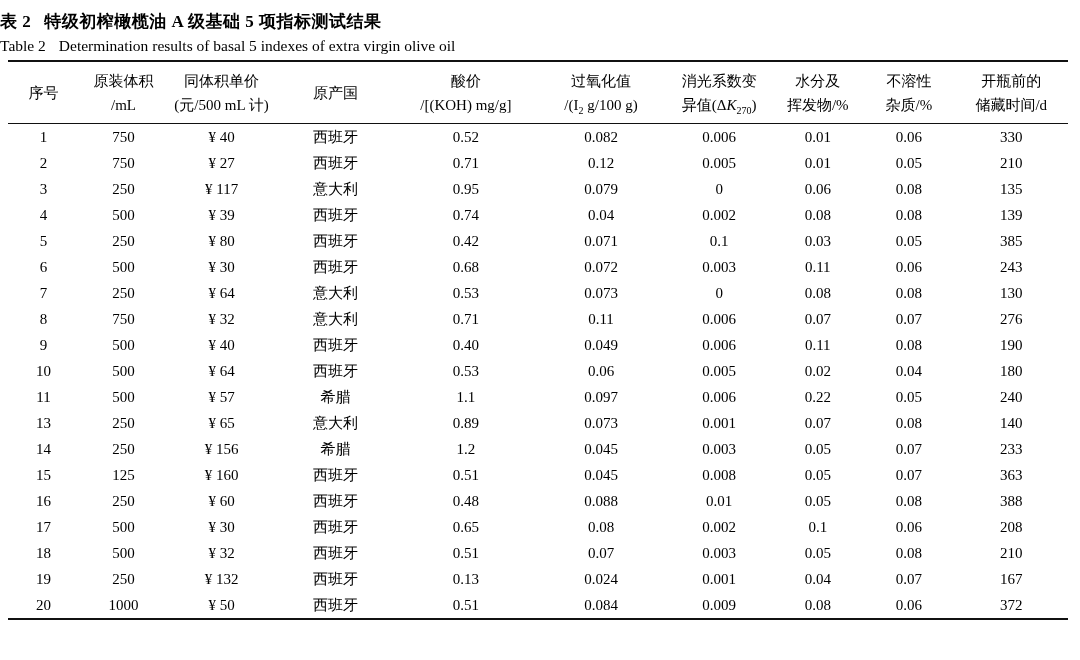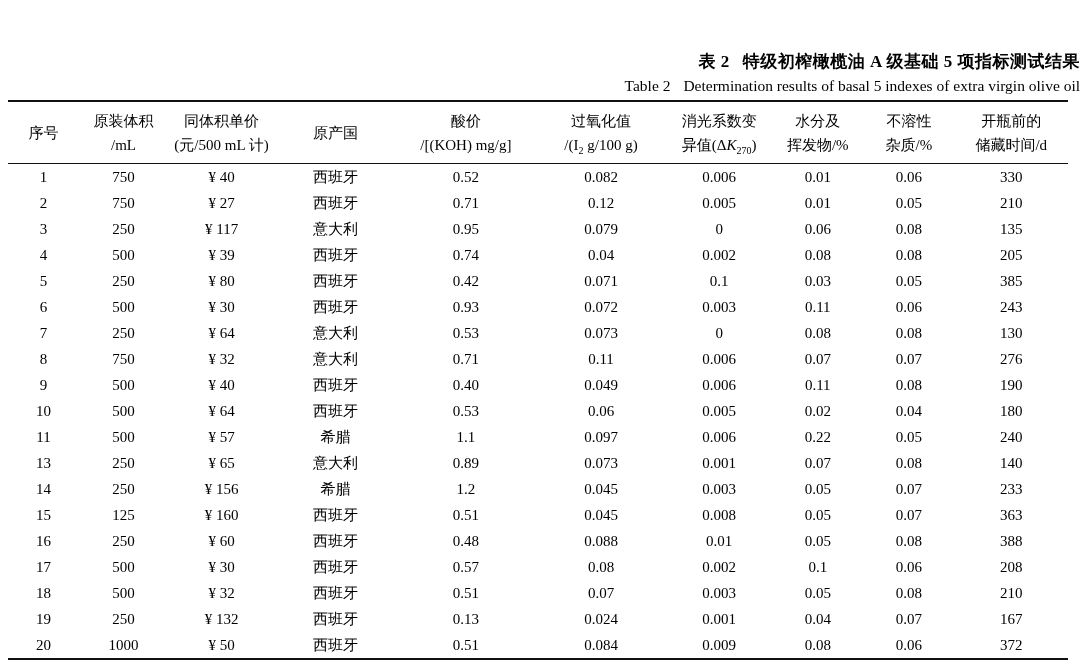--- a/index.html
+++ b/index.html
@@ -6,21 +6,21 @@
   .page{
     position:relative;
     width:1080px;height:660px;
     background:#ffffff;
     color:#000;
     font-family:"Liberation Serif","DejaVu Serif",serif;
     box-sizing:border-box;
     padding-top:10px;
     overflow:hidden;
   }
-  .caption{ text-align:right;margin-top:40px; }
+  .caption{ text-align:left; }
   .cap-cn{
     font-size:17px;
     font-weight:bold;
     letter-spacing:0.5px;
     line-height:24px;
   }
   .cap-en{
     font-size:15.5px;
     font-weight:normal;
     line-height:22px;
@@ -166,40 +166,40 @@
         <tr>
           <td>4</td>
           <td>500</td>
           <td>¥ 39</td>
           <td>西班牙</td>
           <td>0.74</td>
           <td>0.04</td>
           <td>0.002</td>
           <td>0.08</td>
           <td>0.08</td>
-          <td>205</td>
+          <td>139</td>
         </tr>
         <tr>
           <td>5</td>
           <td>250</td>
           <td>¥ 80</td>
           <td>西班牙</td>
           <td>0.42</td>
           <td>0.071</td>
           <td>0.1</td>
           <td>0.03</td>
           <td>0.05</td>
           <td>385</td>
         </tr>
         <tr>
           <td>6</td>
           <td>500</td>
           <td>¥ 30</td>
           <td>西班牙</td>
-          <td>0.93</td>
+          <td>0.68</td>
           <td>0.072</td>
           <td>0.003</td>
           <td>0.11</td>
           <td>0.06</td>
           <td>243</td>
         </tr>
         <tr>
           <td>7</td>
           <td>250</td>
           <td>¥ 64</td>
@@ -305,21 +305,21 @@
           <td>0.01</td>
           <td>0.05</td>
           <td>0.08</td>
           <td>388</td>
         </tr>
         <tr>
           <td>17</td>
           <td>500</td>
           <td>¥ 30</td>
           <td>西班牙</td>
-          <td>0.57</td>
+          <td>0.65</td>
           <td>0.08</td>
           <td>0.002</td>
           <td>0.1</td>
           <td>0.06</td>
           <td>208</td>
         </tr>
         <tr>
           <td>18</td>
           <td>500</td>
           <td>¥ 32</td>

